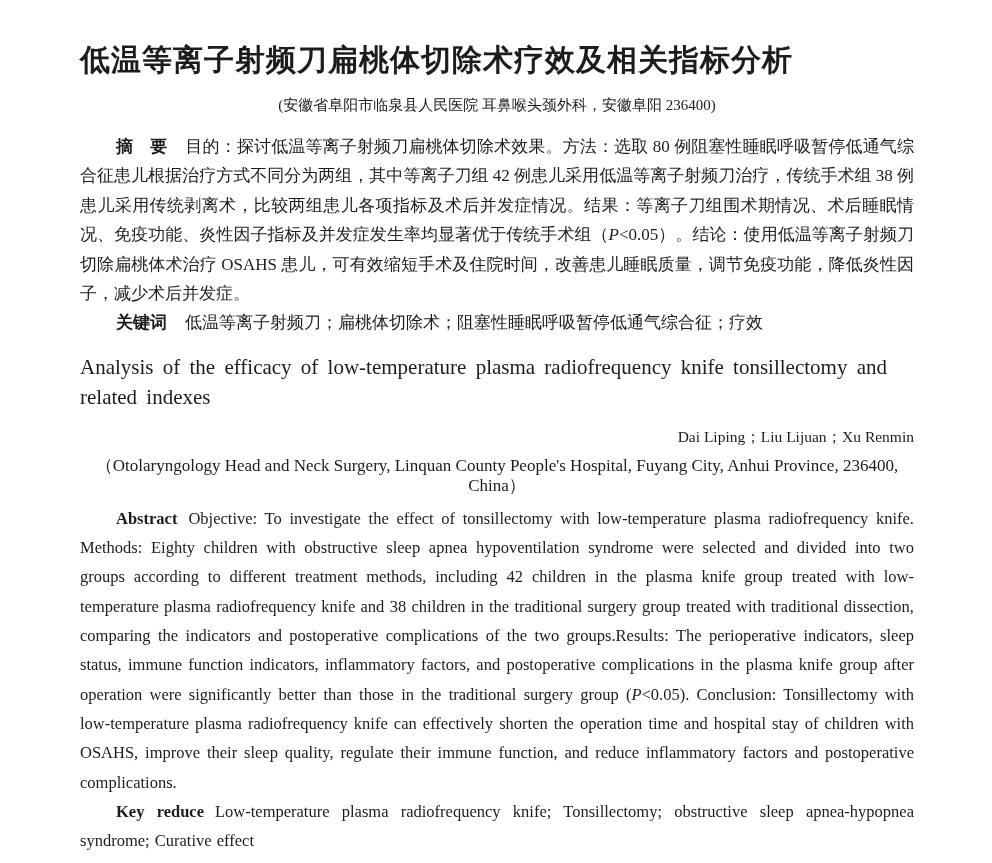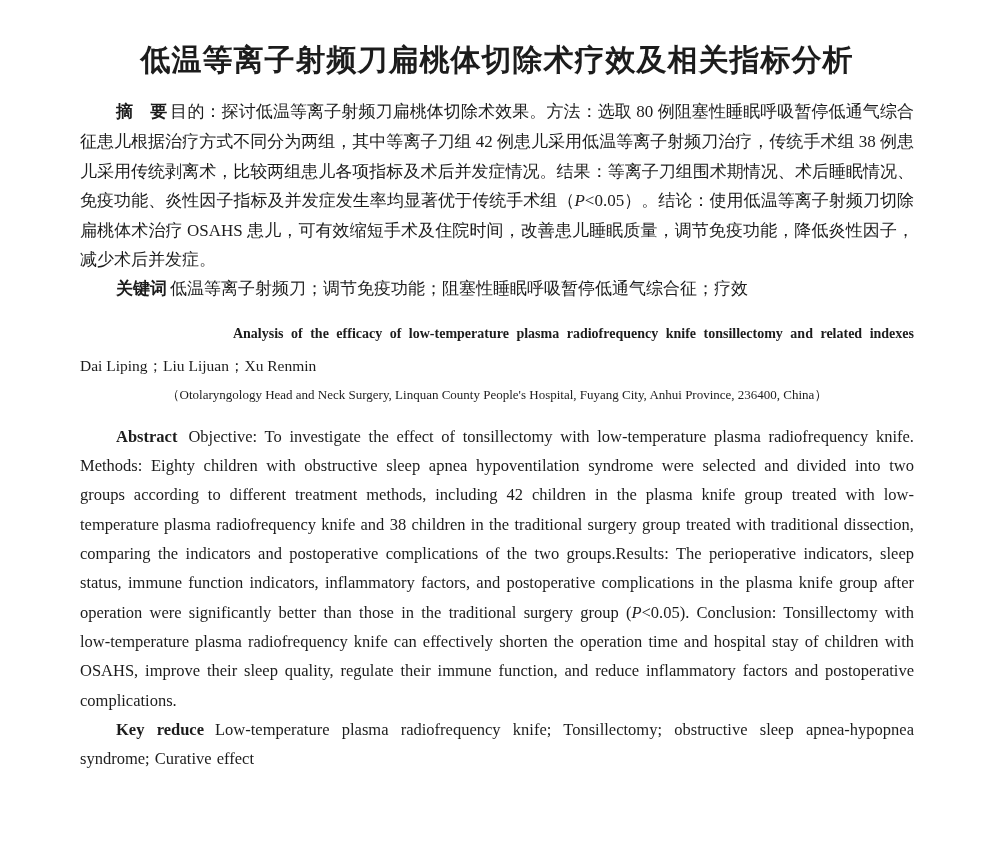--- a/index.html
+++ b/index.html
@@ -13,21 +13,20 @@
     height: 863px;
     box-sizing: border-box;
     padding: 30px 78px 0 80px;
     background: #ffffff;
     color: #1c1c1c;
     font-family: "Liberation Serif", "DejaVu Serif", serif;
     overflow: hidden;
   }
   .title-zh {
     margin: 10px 0 0 0;
-    text-align: center;
     font-size: 30px;
     line-height: 40px;
     font-weight: 700;
     letter-spacing: 1px;
   }
   .authors-zh {
     margin-top: 24px;
     text-align: center;
     font-size: 17px;
     line-height: 22px;
@@ -39,56 +38,56 @@
     line-height: 20px;
   }
   .abs-zh {
     margin: 17px 0 0 0;
     font-size: 17px;
     line-height: 29.4px;
     text-align: justify;
     text-indent: 36px;
   }
   .label-cn {
-    font-family: Liberation Mono, monospace;
+    font-family: Liberation Serif, serif;
     font-weight: 700;
-    margin-right: 3px;
+    margin-right: 18px;
   }
   .sec-label-zh {
     font-weight: 400;
   }
   .kw-zh {
     margin: 0;
     font-size: 17px;
     line-height: 29.4px;
     text-indent: 36px;
     text-align: justify;
   }
   .title-en {
     margin: 14px 0 0 0;
-    text-align: right;
-    font-size: 14px;
+    text-align: left;
+    font-size: 21px;
     line-height: 30px;
-    font-weight: 700;
+    font-weight: 400;
     word-spacing: 4px;
   }
   .authors-en {
-    margin-top: 7px;
-    text-align: left;
+    margin-top: 15px;
+    text-align: right;
     font-size: 15.5px;
     line-height: 20px;
   }
   .affiliation-en {
     margin-top: 9px;
     text-align: center;
-    font-size: 13px;
+    font-size: 17px;
     line-height: 20px;
   }
   .abs-en {
-    margin: 17px 0 0 0;
+    margin: 8px 0 0 0;
     font-size: 16.5px;
     line-height: 29.3px;
     text-align: justify;
     text-indent: 36px;
     word-spacing: 1px;
   }
   .label-en {
     font-weight: 700;
     margin-right: 11px;
   }
@@ -105,24 +104,25 @@
   }
 </style>
 </head>
 <body>
 
 <div class="page">
 
   <h1 class="title-zh">低温等离子射频刀扁桃体切除术疗效及相关指标分析</h1>
 
 
+  <div class="affiliation-zh">(安徽省阜阳市临泉县人民医院 耳鼻喉头颈外科，安徽阜阳 236400)</div>
 
   <p class="abs-zh"><span class="label-cn">摘　要</span><span class="sec-label-zh">目的：</span><span>探讨低温等离子射频刀扁桃体切除术效果。</span><span class="sec-label-zh">方法：</span><span>选取 80 例阻塞性睡眠呼吸暂停低通气综合征患儿根据治疗方式不同分为两组，其中等离子刀组 42 例患儿采用低温等离子射频刀治疗，传统手术组 38 例患儿采用传统剥离术，比较两组患儿各项指标及术后并发症情况。</span><span class="sec-label-zh">结果：</span><span>等离子刀组围术期情况、术后睡眠情况、免疫功能、炎性因子指标及并发症发生率均显著优于传统手术组（</span><span class="var">P</span><span>&lt;0.05）。</span><span class="sec-label-zh">结论：</span><span>使用低温等离子射频刀切除扁桃体术治疗 OSAHS 患儿，可有效缩短手术及住院时间，改善患儿睡眠质量，调节免疫功能，降低炎性因子，减少术后并发症。</span></p>
 
-  <p class="kw-zh"><span class="label-cn">关键词</span><span>低温等离子射频刀；调节免疫功能；阻塞性睡眠呼吸暂停低通气综合征；疗效</span></p>
+  <p class="kw-zh"><span class="label-cn">关键词</span><span>低温等离子射频刀；扁桃体切除术；阻塞性睡眠呼吸暂停低通气综合征；疗效</span></p>
 
   <h2 class="title-en">Analysis of the efficacy of low-temperature plasma radiofrequency knife tonsillectomy and related indexes</h2>
 
   <div class="authors-en">Dai Liping；Liu Lijuan；Xu Renmin</div>
 
   <div class="affiliation-en">（Otolaryngology Head and Neck Surgery, Linquan County People's Hospital, Fuyang City, Anhui Province, 236400, China）</div>
 
   <p class="abs-en"><span class="label-en">Abstract</span><span>Objective: To investigate the effect of tonsillectomy with low-temperature plasma radiofrequency knife. Methods: Eighty children with obstructive sleep apnea hypoventilation syndrome were selected and divided into two groups according to different treatment methods, including 42 children in the plasma knife group treated with low-temperature plasma radiofrequency knife and 38 children in the traditional surgery group treated with traditional dissection, comparing the indicators and postoperative complications of the two groups.Results: The perioperative indicators, sleep status, immune function indicators, inflammatory factors, and postoperative complications in the plasma knife group after operation were significantly better than those in the traditional surgery group (</span><span class="var">P</span><span>&lt;0.05). Conclusion: Tonsillectomy with low-temperature plasma radiofrequency knife can effectively shorten the operation time and hospital stay of children with OSAHS, improve their sleep quality, regulate their immune function, and reduce inflammatory factors and postoperative complications.</span></p>
 
   <p class="kw-en"><span class="label-en">Key reduce</span><span>Low-temperature plasma radiofrequency knife; Tonsillectomy; obstructive sleep apnea-hypopnea syndrome; Curative effect</span></p>

